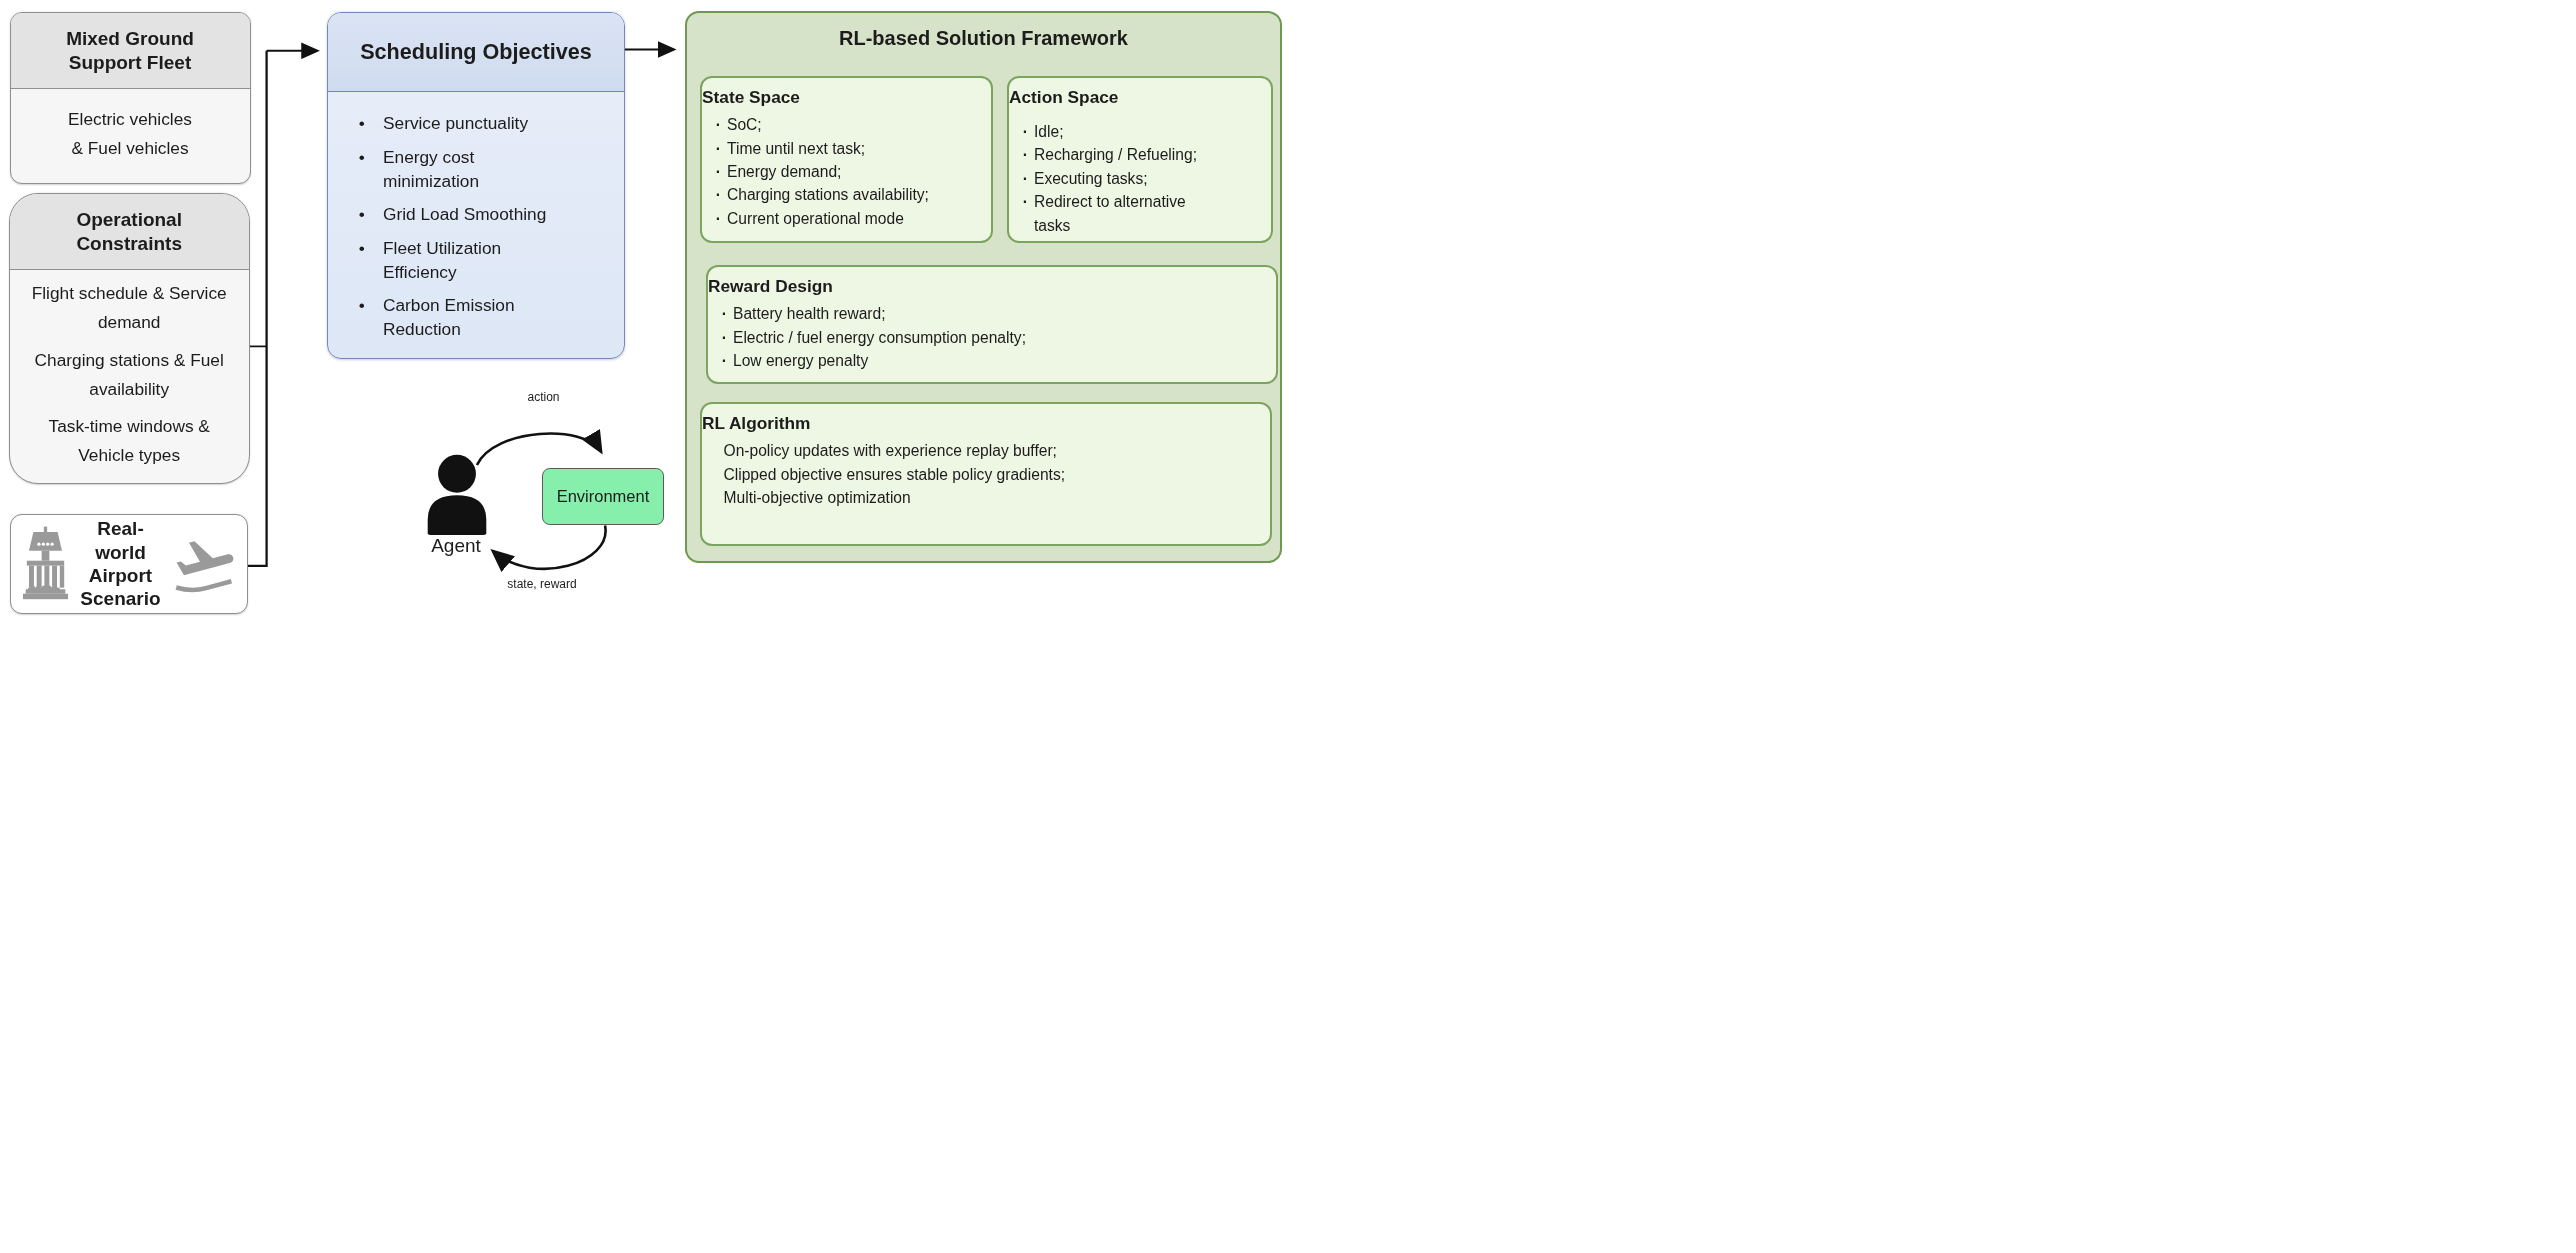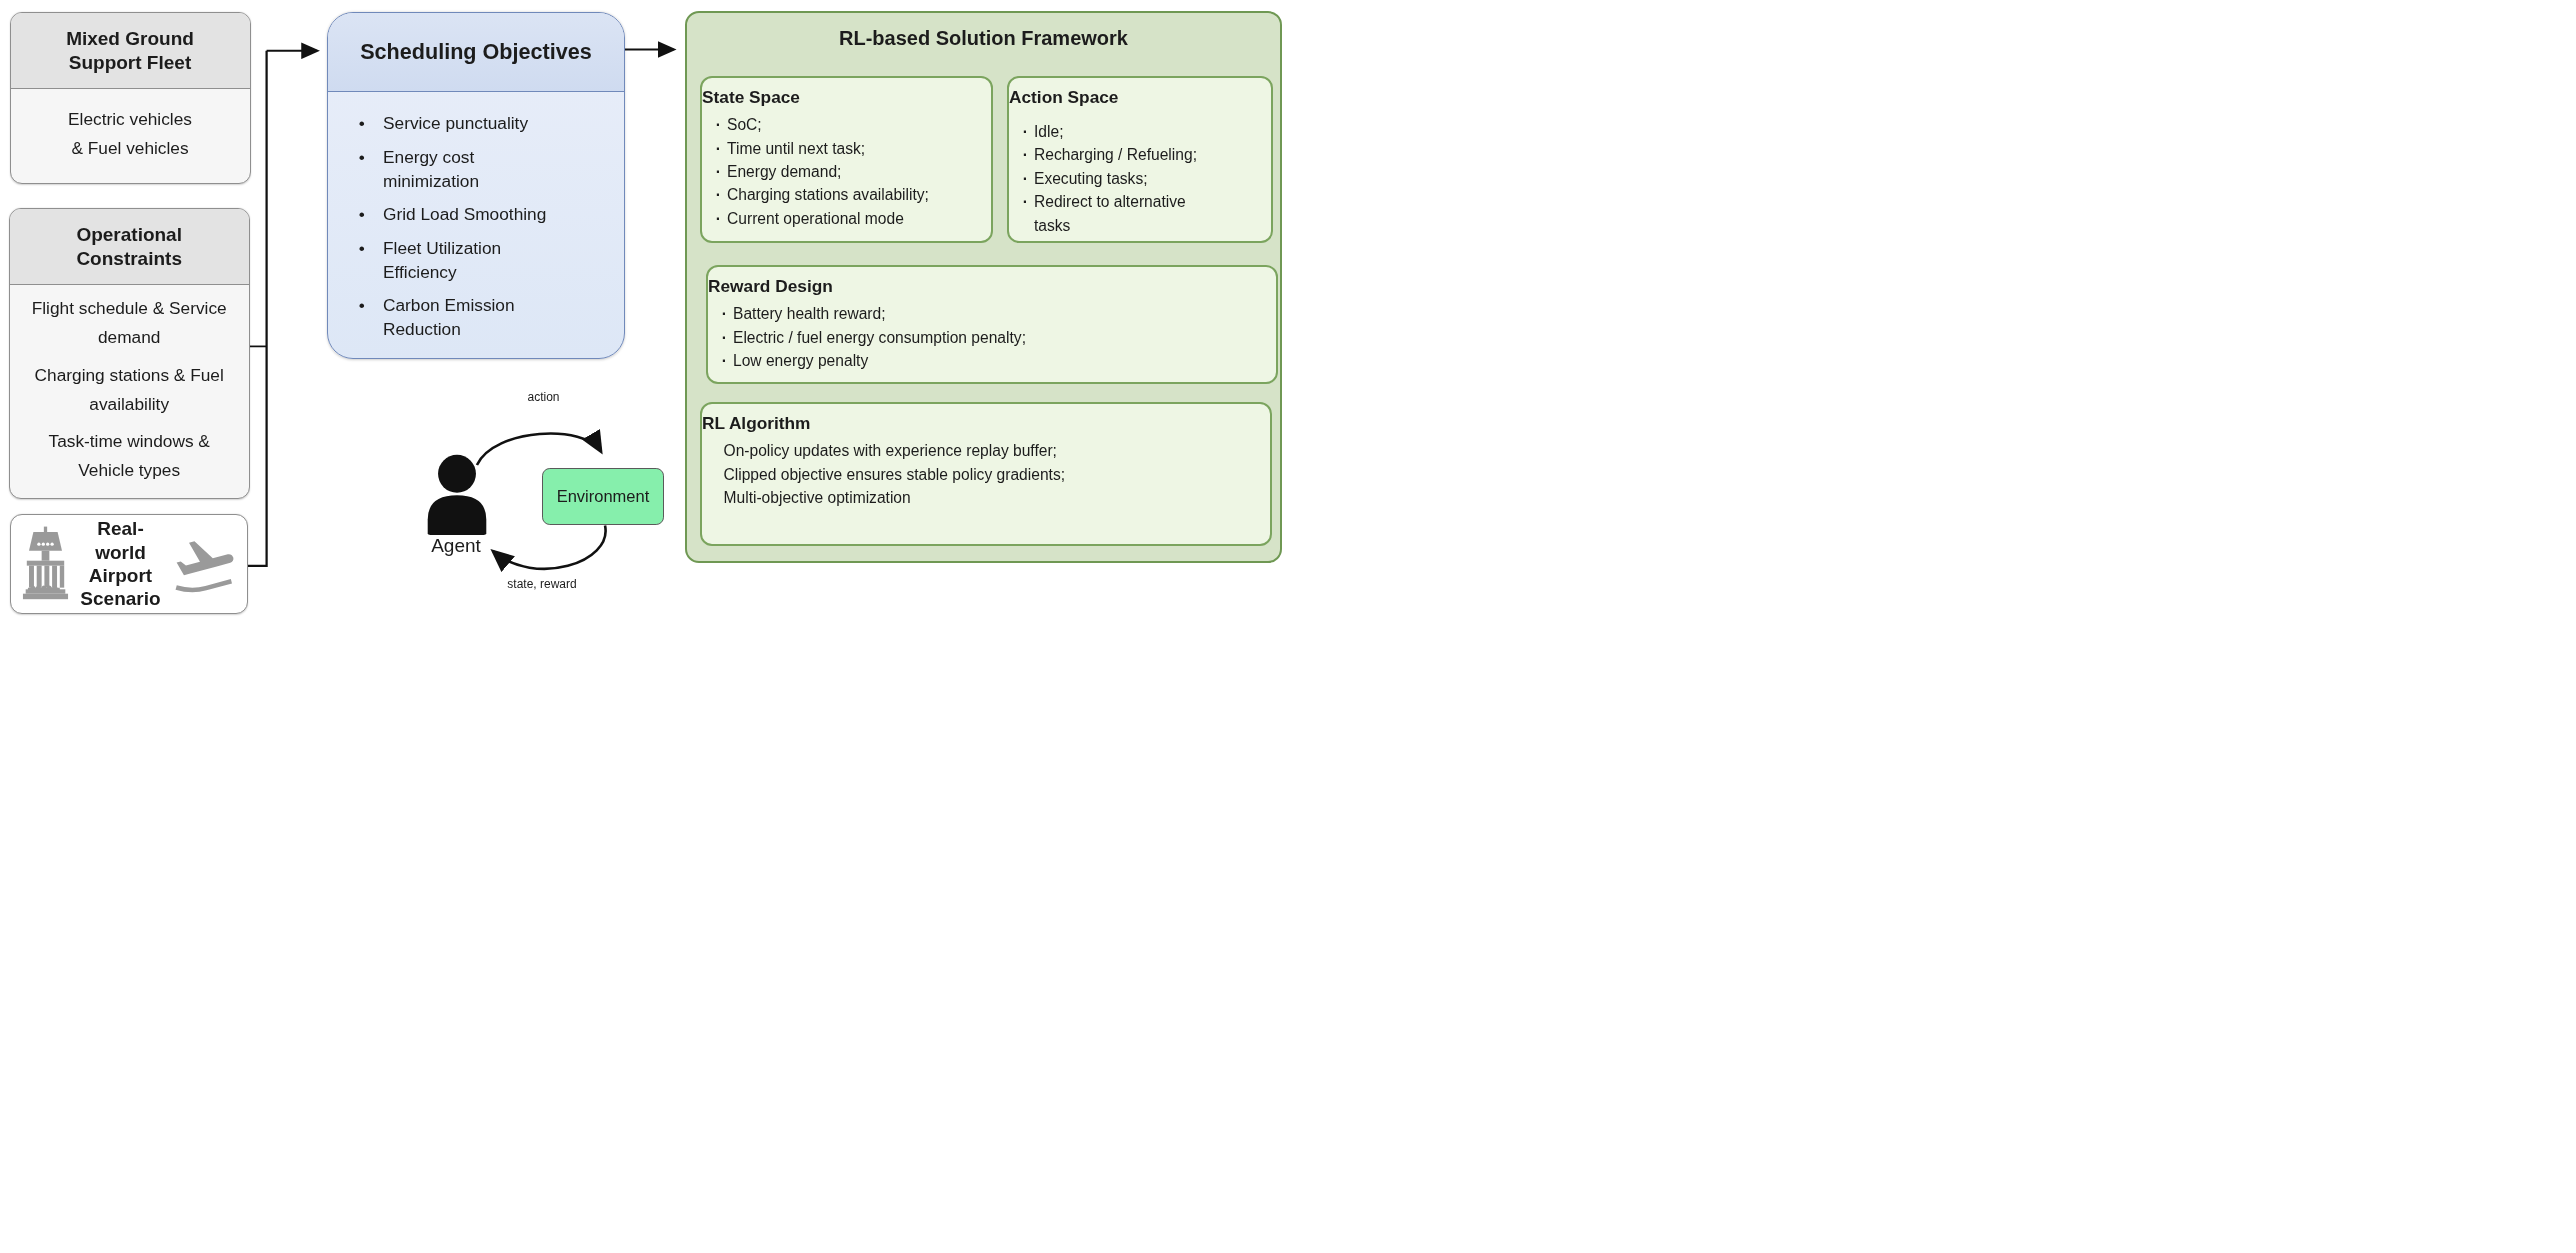--- a/index.html
+++ b/index.html
@@ -10,28 +10,28 @@
   }
   
   .gbox{position:absolute;border:1.7px solid #8f8f8f;border-radius:12px;background:#f6f6f6;overflow:hidden;box-shadow:0 0.9px 1.7px rgba(0,0,0,.18);}
   .gbox .hd{background:#e3e3e3;border-bottom:1.7px solid #8f8f8f;display:flex;align-items:center;justify-content:center;text-align:center;font-weight:bold;font-size:19px;line-height:23.4px;}
   .gbox .bd{display:flex;flex-direction:column;align-items:center;justify-content:center;text-align:center;font-size:17.3px;line-height:29px;}
   .hd-inner{max-width:160px;}
   
   #fleet-box{left:9.5px;top:12px;width:239px;height:170px;}
   #fleet-box .hd{height:75px;}
   #fleet-box .bd{height:89px;}
-  #constraints-box{left:8.7px;top:208px;width:239px;height:289px;}
+  #constraints-box{left:8.7px;top:193px;width:239px;height:289px;border-radius:29px;}
   #constraints-box .hd{height:75px;}
   #constraints-box .bd{height:209px;justify-content:center;}
   .con-item{margin:4.3px 0;max-width:216px;}
   #scenario-box{left:9.5px;top:514px;width:238px;height:100px;border:1.7px solid #8f8f8f;border-radius:12px;background:#ffffff;position:absolute;display:flex;align-items:center;justify-content:space-between;padding:3.5px 7px;box-sizing:border-box;box-shadow:0 0.9px 1.7px rgba(0,0,0,.18);}
   #scenario-title{flex:1;text-align:center;font-weight:bold;font-size:19px;line-height:23.4px;}
   
-  #objectives-box{position:absolute;left:327px;top:12px;width:296px;height:345px;border:1.7px solid #7089ba;border-radius:26px;overflow:hidden;background:linear-gradient(#e9eef9,#dde7f6);box-shadow:0 0.9px 2.6px rgba(0,0,0,.2);}
+  #objectives-box{position:absolute;left:327px;top:12px;width:296px;height:345px;border:1.7px solid #7089ba;border-radius:14px;overflow:hidden;background:linear-gradient(#e9eef9,#dde7f6);box-shadow:0 0.9px 2.6px rgba(0,0,0,.2);}
   #objectives-box .hd{height:78px;background:linear-gradient(#dbe4f4,#cfdbf0);border-bottom:1.7px solid #7089ba;display:flex;align-items:center;justify-content:center;font-weight:bold;font-size:21.6px;}
   #objectives-list{padding:19px 8.7px 0 29px;}
   .obj-item{position:relative;padding-left:26px;font-size:17.3px;line-height:24px;margin-bottom:9.5px;max-width:182px;}
   .obj-item::before{content:"•";position:absolute;left:1.7px;top:0;font-size:17.3px;}
   
   .loop-label{position:absolute;font-size:12px;text-align:center;}
   #action-label{left:483px;top:390px;width:121px;}
   #state-reward-label{left:450px;top:577px;width:184px;}
   #agent-label{left:405px;top:535px;width:102px;font-size:19px;}
   #environment-box{position:absolute;left:542px;top:468px;width:120px;height:55px;background:#86efac;border:1.7px solid #5a5a5a;border-radius:7.8px;display:flex;align-items:center;justify-content:center;font-size:16.5px;}

